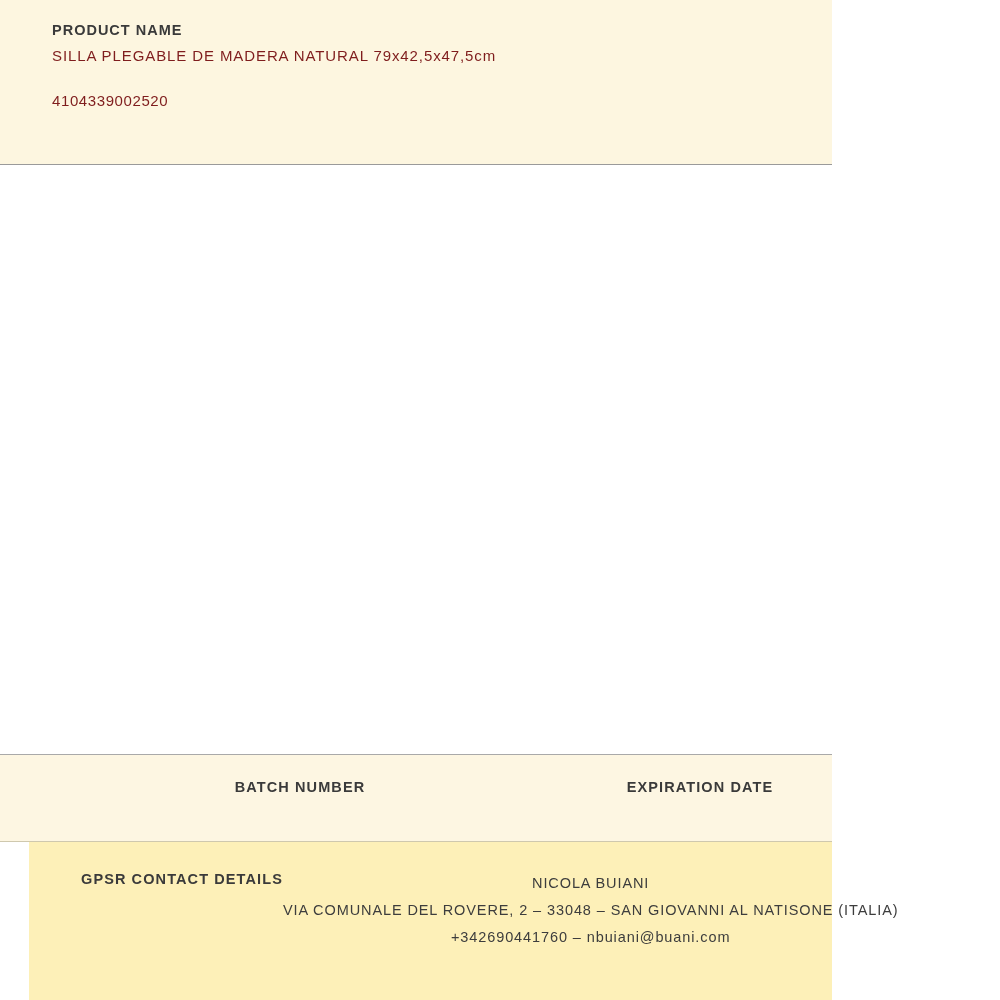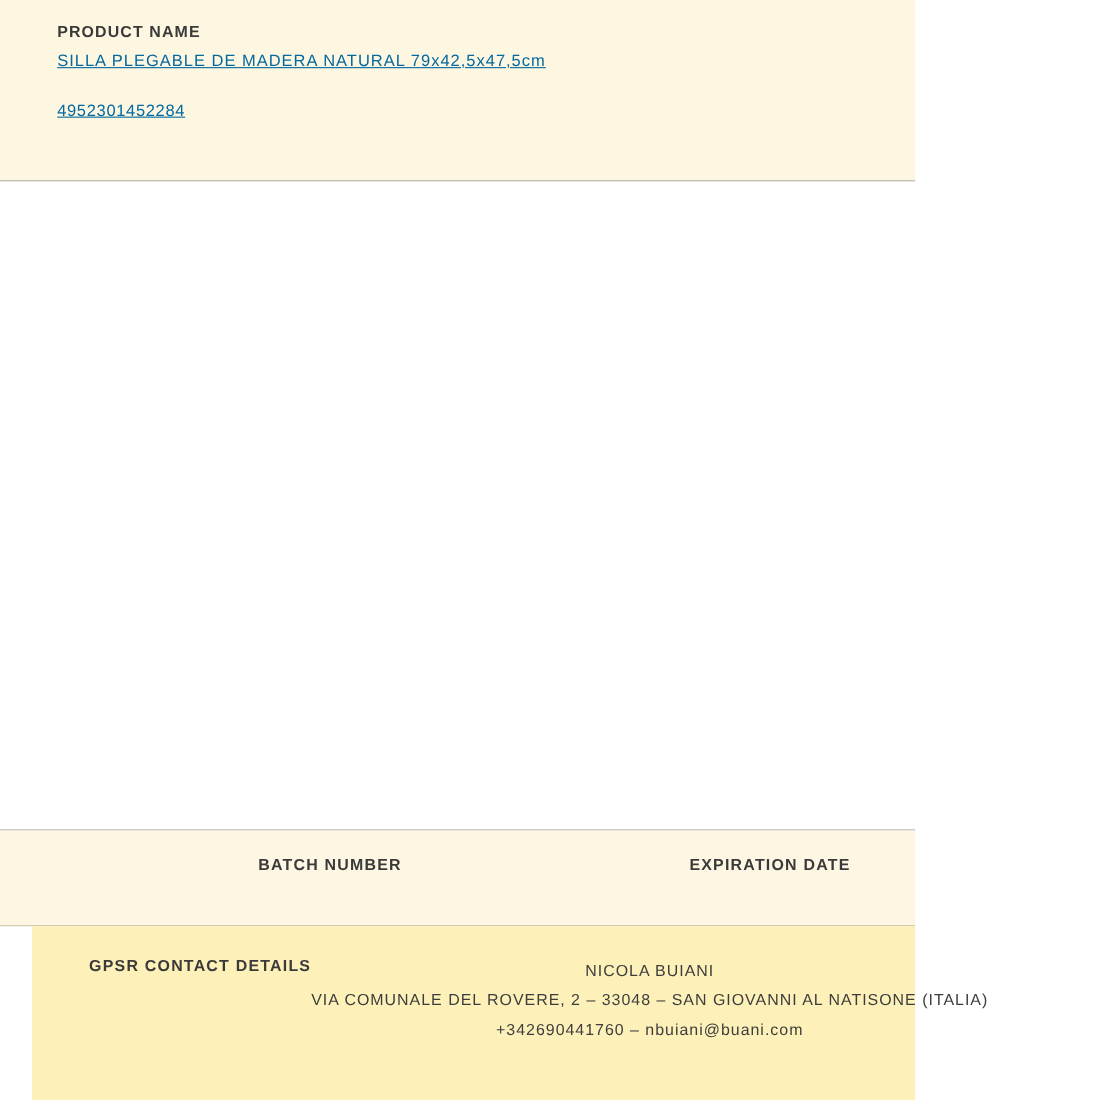--- a/index.html
+++ b/index.html
@@ -34,23 +34,22 @@
     font-size: 14.5px;
     font-weight: bold;
     letter-spacing: 1.0px;
     color: #3a3a3a;
     margin: 0 0 9px 0;
     text-transform: uppercase;
   }
   .field-value {
     font-size: 15px;
     letter-spacing: 0.9px;
-    color: #0369a1;
+    color: #7f1d1d;
     margin: 0;
-    text-decoration: underline;
   }
   .field-value.ean {
     letter-spacing: 0.6px;
   }
   .gap-block {
     height: 28px;
   }
 
   
   .media-area {
@@ -128,21 +127,21 @@
 </style>
 </head>
 <body>
 
 <div class="page">
 
   <section class="top-block">
     <p class="field-label">PRODUCT NAME</p>
     <p class="field-value">SILLA PLEGABLE DE MADERA NATURAL 79x42,5x47,5cm</p>
     <div class="gap-block"></div>
-    <p class="field-value ean">4952301452284</p>
+    <p class="field-value ean">4104339002520</p>
   </section>
 
   <section class="media-area"></section>
 
   <section class="detail-block">
     <div class="detail-row">
       <div class="detail-cell first">
         <p class="detail-heading">BATCH NUMBER</p>
         <p class="detail-val"></p>
       </div>

